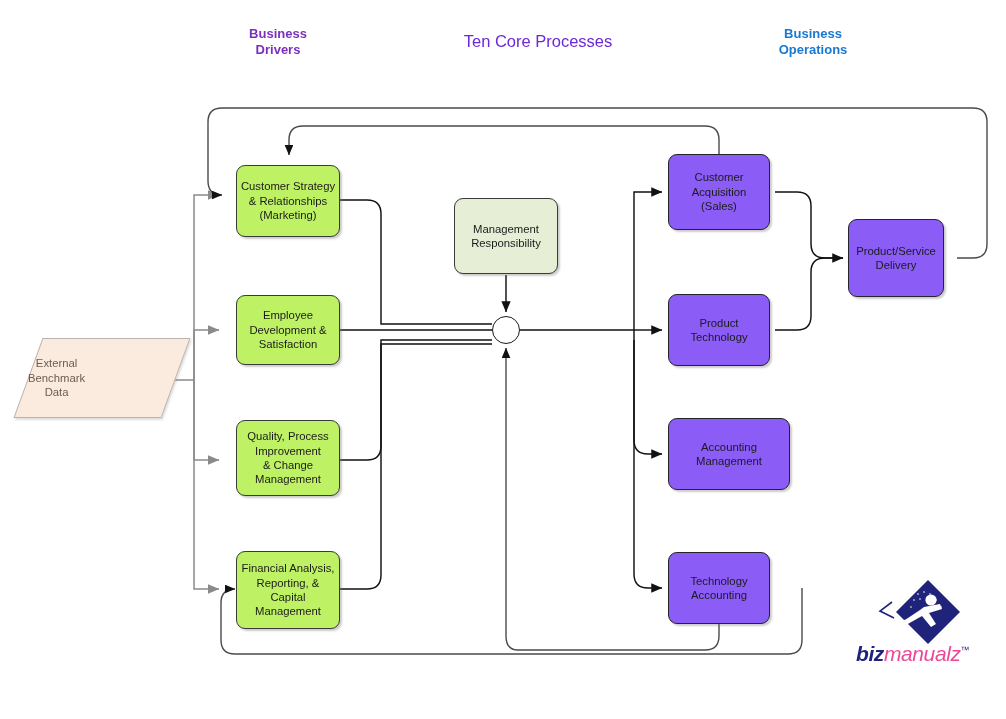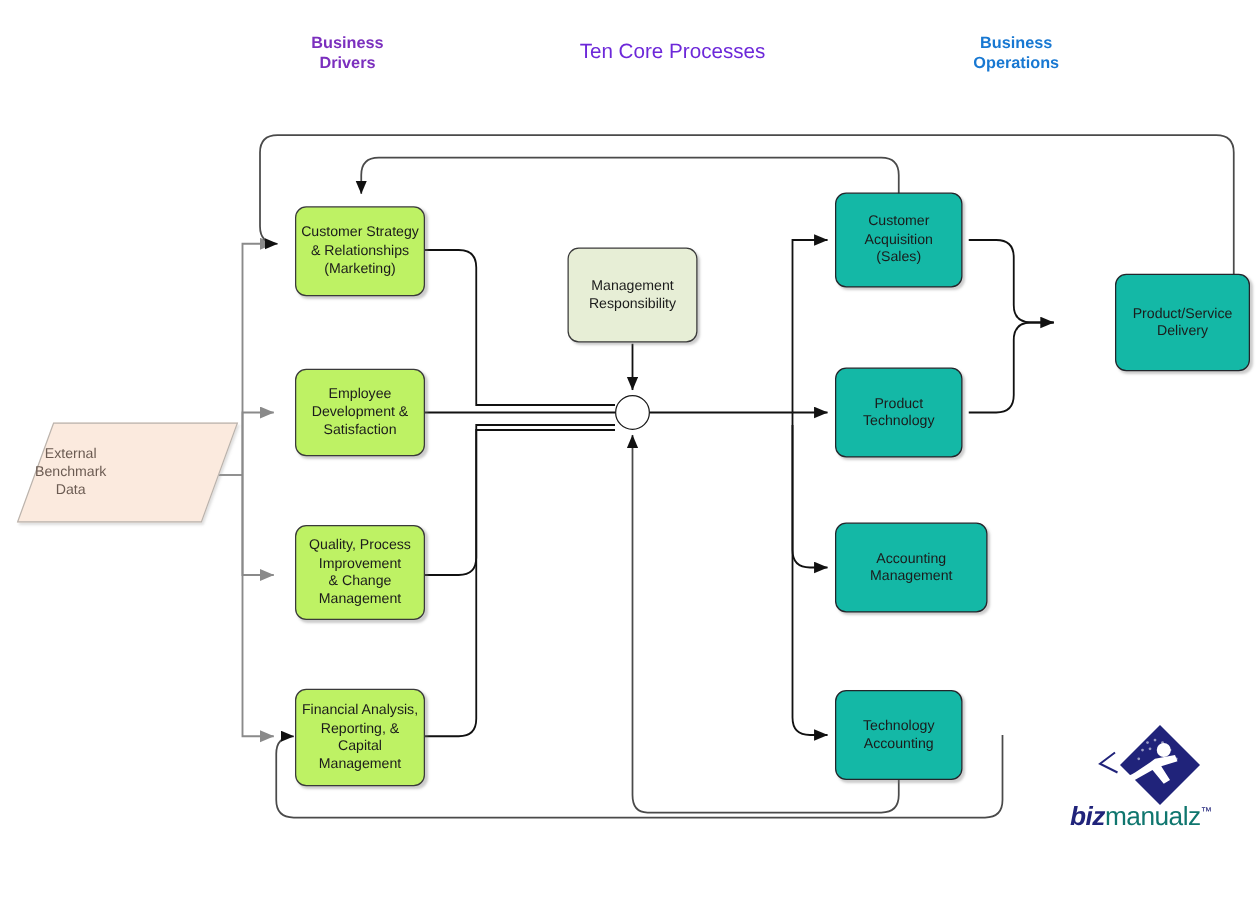--- a/index.html
+++ b/index.html
@@ -56,21 +56,21 @@
     align-items: center;
     justify-content: center;
     text-align: center;
     font-size: 11.3px;
     line-height: 14.4px;
     color: #1b1b1b;
     white-space: pre-line;
     box-shadow: 2px 2px 2px rgba(120,120,120,0.38);
   }
   .node.driver { background: #bef264; border-color: #3a3a3a; }
-  .node.ops    { background: #14b8a6; border-color: #23252b; }
+  .node.ops    { background: #8b5cf6; border-color: #23252b; }
   .node.mgmt   { background: #e7eed6; border-color: #3a3a3a; }
 
   .datashape {
     position: absolute;
     box-sizing: border-box;
     display: flex;
     align-items: center;
     justify-content: flex-start;
     text-align: center;
     font-size: 11.3px;
@@ -111,21 +111,21 @@
     position: absolute;
     left: 0;
     top: 64px;
     width: 132px;
     font-size: 21px;
     letter-spacing: -0.4px;
     color: #20237a;
     white-space: nowrap;
   }
   #logo .wordmark .b { font-weight: bold; font-style: italic; }
-  #logo .wordmark .m { font-weight: normal; color: #0f766e; }
+  #logo .wordmark .m { font-weight: normal; font-style: italic; color: #ec4899; }
   #logo .wordmark .tm { font-size: 9px; vertical-align: super; }
 </style>
 </head>
 <body>
 
 <div id="canvas">
 
   <div class="hdr" id="hdr-drivers">Business
 Drivers</div>
 
@@ -238,21 +238,21 @@
   <div class="node ops" style="left:668px; top:418px; width:122px; height:72px;align-items:center;">
     <span>Accounting
 Management</span>
   </div>
 
   <div class="node ops" style="left:668px; top:552px; width:102px; height:72px;">
     <span>Technology
 Accounting</span>
   </div>
 
-  <div class="node ops" style="left:848px; top:219px; width:108px; height:78px;margin-left:44px;">
+  <div class="node ops" style="left:848px; top:219px; width:96px; height:78px;">
     <span>Product/Service
 Delivery</span>
   </div>
 
   <div id="junction"></div>
 
   <div id="logo">
     <svg width="132" height="70" viewBox="0 0 132 70">
       <g transform="translate(28,2)">
         <polygon points="44,0 76,32 44,64 12,32" fill="#20237a"></polygon>

